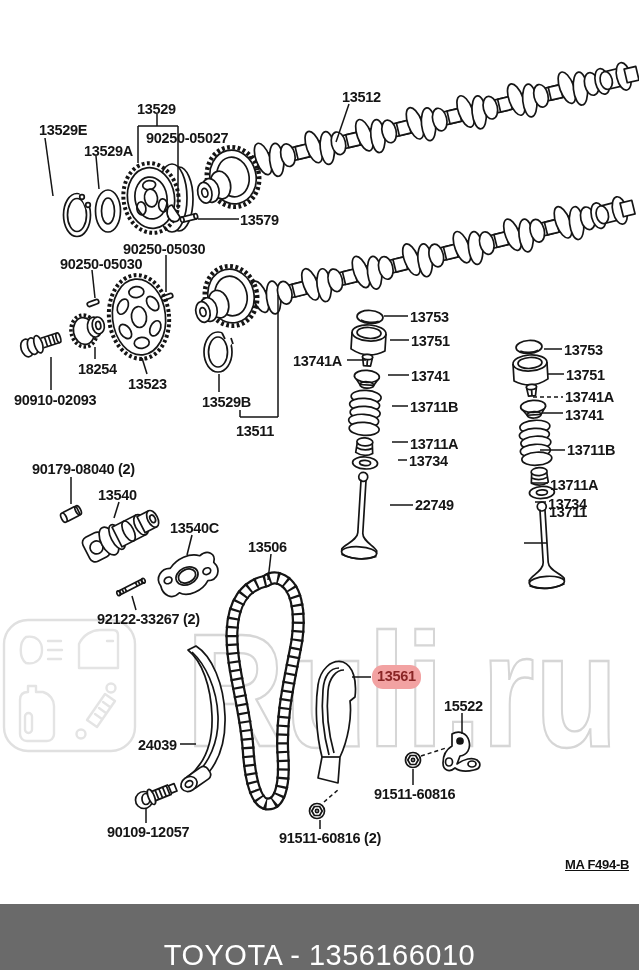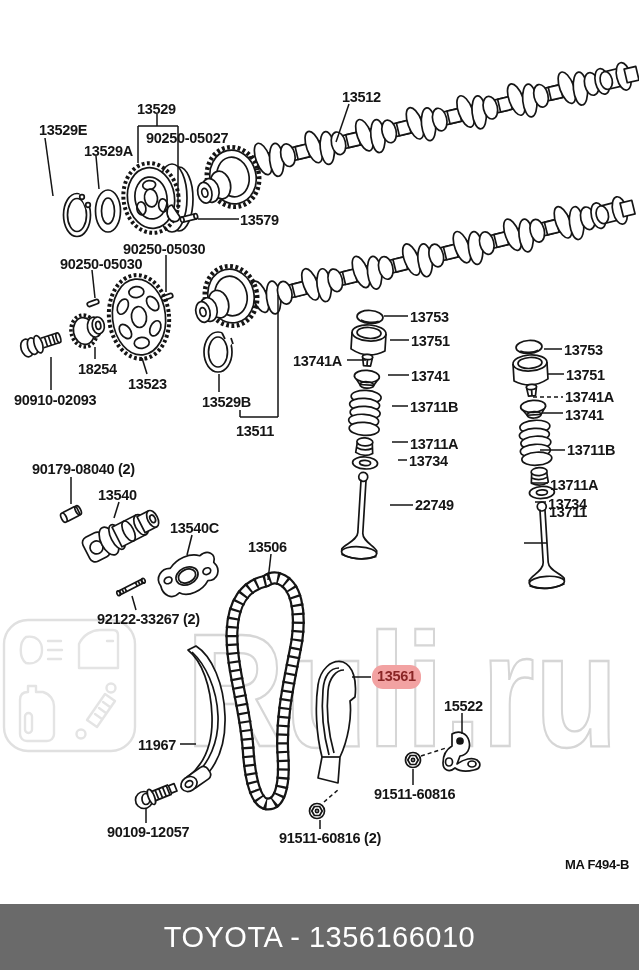--- a/index.html
+++ b/index.html
@@ -20,25 +20,25 @@
     position:absolute;font:bold 14.5px/1.15 "Liberation Sans",sans-serif;
     color:var(--line);letter-spacing:-0.3px;white-space:nowrap;
   }
   .pl.hl{
     background:var(--highlight-bg);color:var(--highlight-fg);
     padding:3px 5px 4px 5px;pointer-events:auto;border-radius:11px;
   }
   .drawing-code{
     position:absolute;left:565px;top:858px;
     font:bold 13px/1.1 "Liberation Sans",sans-serif;color:#111;
-    letter-spacing:-0.3px;white-space:nowrap;
+    letter-spacing:-0.3px;white-space:nowrap;text-decoration:underline;
   }
   .footer-bar{
     position:absolute;left:0;top:904px;width:639px;height:66px;
-    background:var(--footer-bg);display:flex;align-items:center;justify-content:center;
+    background:var(--footer-bg);display:flex;align-items:flex-end;justify-content:center;
     gap:33px;color:#ffffff;font:29px/1 "Liberation Sans",sans-serif;letter-spacing:0.5px;
   }
 </style>
 </head>
 <body>
 
 <div class="stage">
 
   <svg class="layer" viewBox="0 0 639 970">
     <g stroke="#e4e4e4" stroke-width="2.4" fill="none" stroke-linecap="round" stroke-linejoin="round">
@@ -403,21 +403,21 @@
     <div class="pl" style="left:567px;top:442px">13711B</div>
     <div class="pl" style="left:550px;top:477px">13711A</div>
     <div class="pl" style="left:548px;top:496px">13734</div>
     <div class="pl" style="left:549px;top:504px">13711</div>
 
     <div class="pl" style="left:32px;top:461px">90179-08040 (2)</div>
     <div class="pl" style="left:98px;top:487px">13540</div>
     <div class="pl" style="left:170px;top:520px">13540C</div>
     <div class="pl" style="left:248px;top:539px">13506</div>
     <div class="pl" style="left:97px;top:611px">92122-33267 (2)</div>
-    <div class="pl" style="left:138px;top:737px">11967</div>
+    <div class="pl" style="left:138px;top:737px">24039</div>
     <div class="pl hl" style="left:372px;top:665px">13561</div>
     <div class="pl" style="left:444px;top:698px">15522</div>
     <div class="pl" style="left:374px;top:786px">91511-60816</div>
     <div class="pl" style="left:279px;top:830px">91511-60816 (2)</div>
     <div class="pl" style="left:107px;top:824px">90109-12057</div>
   </div>
 
   <div class="drawing-code">MA F494-B</div>
 
   <div class="footer-bar">

